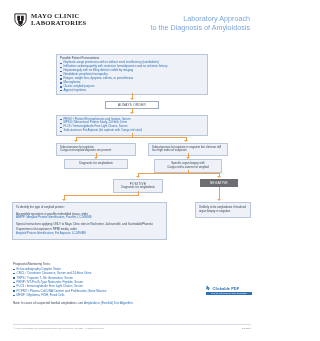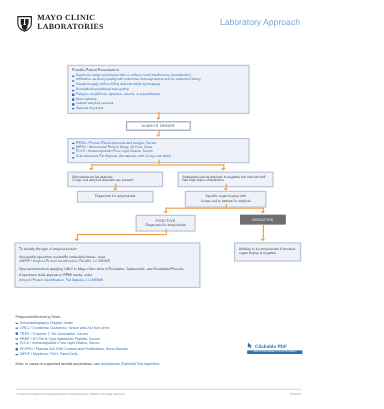--- a/index.html
+++ b/index.html
@@ -100,20 +100,21 @@
         <path d="M17 8 h6 v7 c0 3 -1.5 4.5 -3 5.5 C18.5 19.5 17 18 17 15 Z" fill="#231f20"></path>
         <path d="M11 19 h10 v3 c0 3 -2.5 5 -5 6.5 C13.5 27 11 25 11 22 Z" fill="#231f20"></path>
       </svg>
       <span class="logo-text">
         <span class="logo-l1">MAYO CLINIC</span>
         <span class="logo-l2">LABORATORIES</span>
       </span>
     </div>
     <div class="title">
       <span>Laboratory Approach</span>
+      <span>to the Diagnosis of Amyloidosis</span>
     </div>
   </div>
 
   <div class="flow">
 
     <div class="box" style="left:56px; top:2px; width:152px;">
       <div class="box-title">Possible Patient Presentations</div>
       <ul class="blist">
         <li>Nephrotic-range proteinuria with or without renal insufficiency (nondiabetic)</li>
         <li>Infiltrative cardiomyopathy with restrictive hemodynamics and no ischemic history</li>

